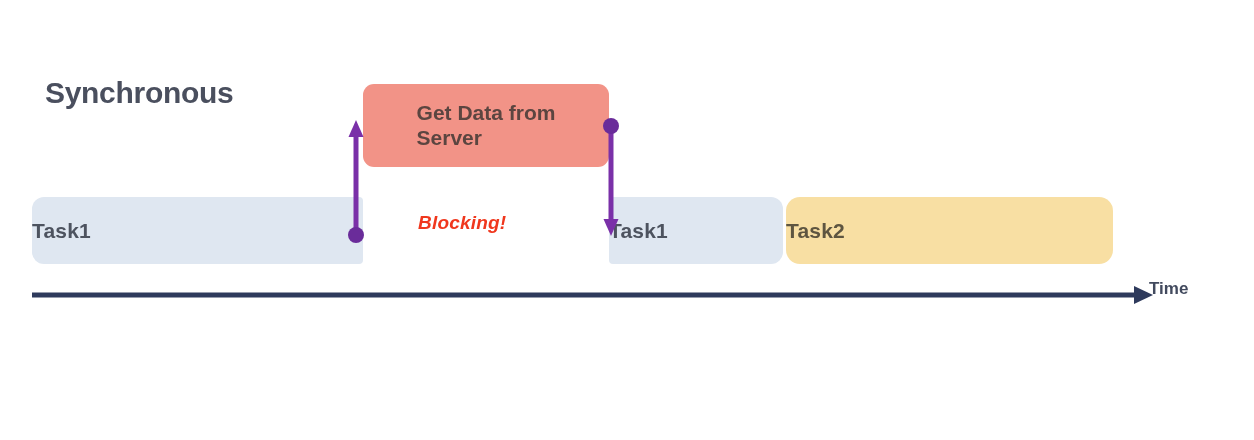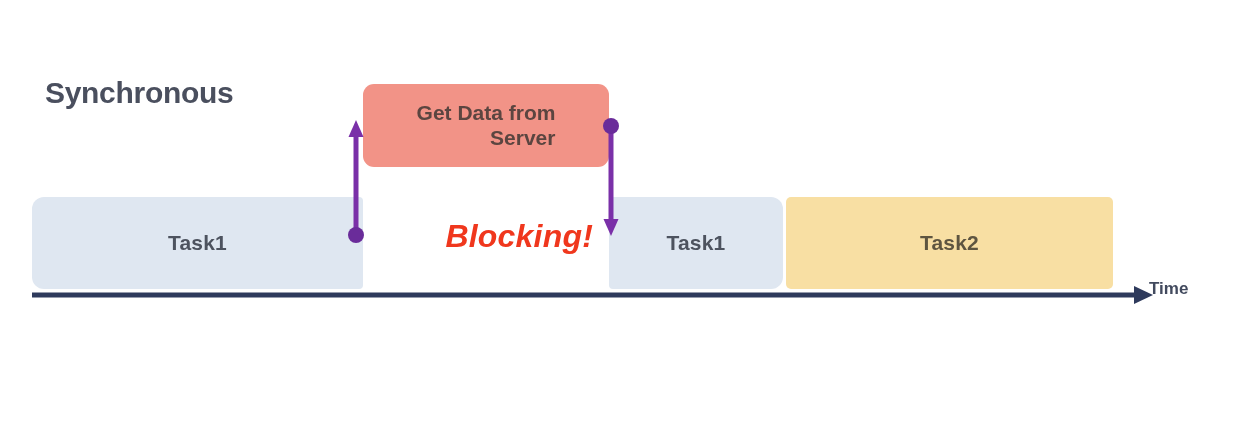--- a/index.html
+++ b/index.html
@@ -31,24 +31,23 @@
     font-size: 30px;
     font-weight: 700;
     color: #4a4f5e;
     letter-spacing: -0.3px;
     white-space: nowrap;
   }
 
   
   .task-bar {
     position: absolute;
-    height: 92px;
+    height: 67px;
     display: flex;
     align-items: center;
-    justify-content: center;
     font-size: 21px;
     font-weight: 700;
     letter-spacing: 0.2px;
     box-sizing: border-box;
   }
   .task-bar .task-text { pointer-events: none; }
 
   .task-blue {
     background: #dfe7f1;
     color: #4d535f;
@@ -67,52 +66,52 @@
   #task-1b {
     left: 609px;
     top: 197px;
     width: 174px;
     border-radius: 4px 12px 12px 4px;
   }
   #task-2 {
     left: 786px;
     top: 197px;
     width: 327px;
-    border-radius: 5px;
+    border-radius: 14px;
   }
 
   
   #server-box {
     position: absolute;
     left: 363px;
     top: 84px;
     width: 246px;
     height: 83px;
     background: #f29387;
     border-radius: 11px;
     display: flex;
     align-items: center;
     justify-content: center;
-    text-align: right;
+    text-align: left;
     line-height: 1.18;
     font-size: 21px;
     font-weight: 700;
     color: #5b4540;
     padding: 0 8px;
     box-sizing: border-box;
   }
 
   
   #blocking-label {
     position: absolute;
     left: 418px;
-    top: 218px;
+    top: 212px;
     width: 175px;
-    text-align: right;
-    font-size: 32px;
+    text-align: left;
+    font-size: 19px;
     font-weight: 700;
     font-style: italic;
     color: #f0371d;
     letter-spacing: 0.2px;
   }
 
   
   #arrow-layer {
     position: absolute;
     left: 0;

